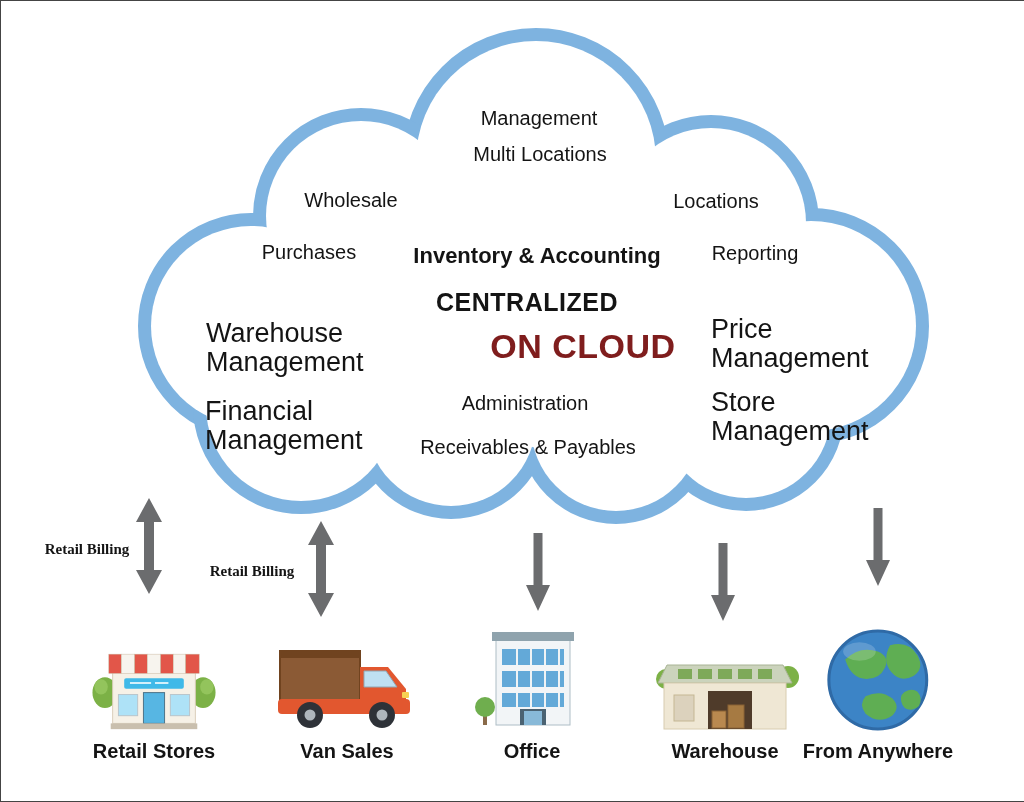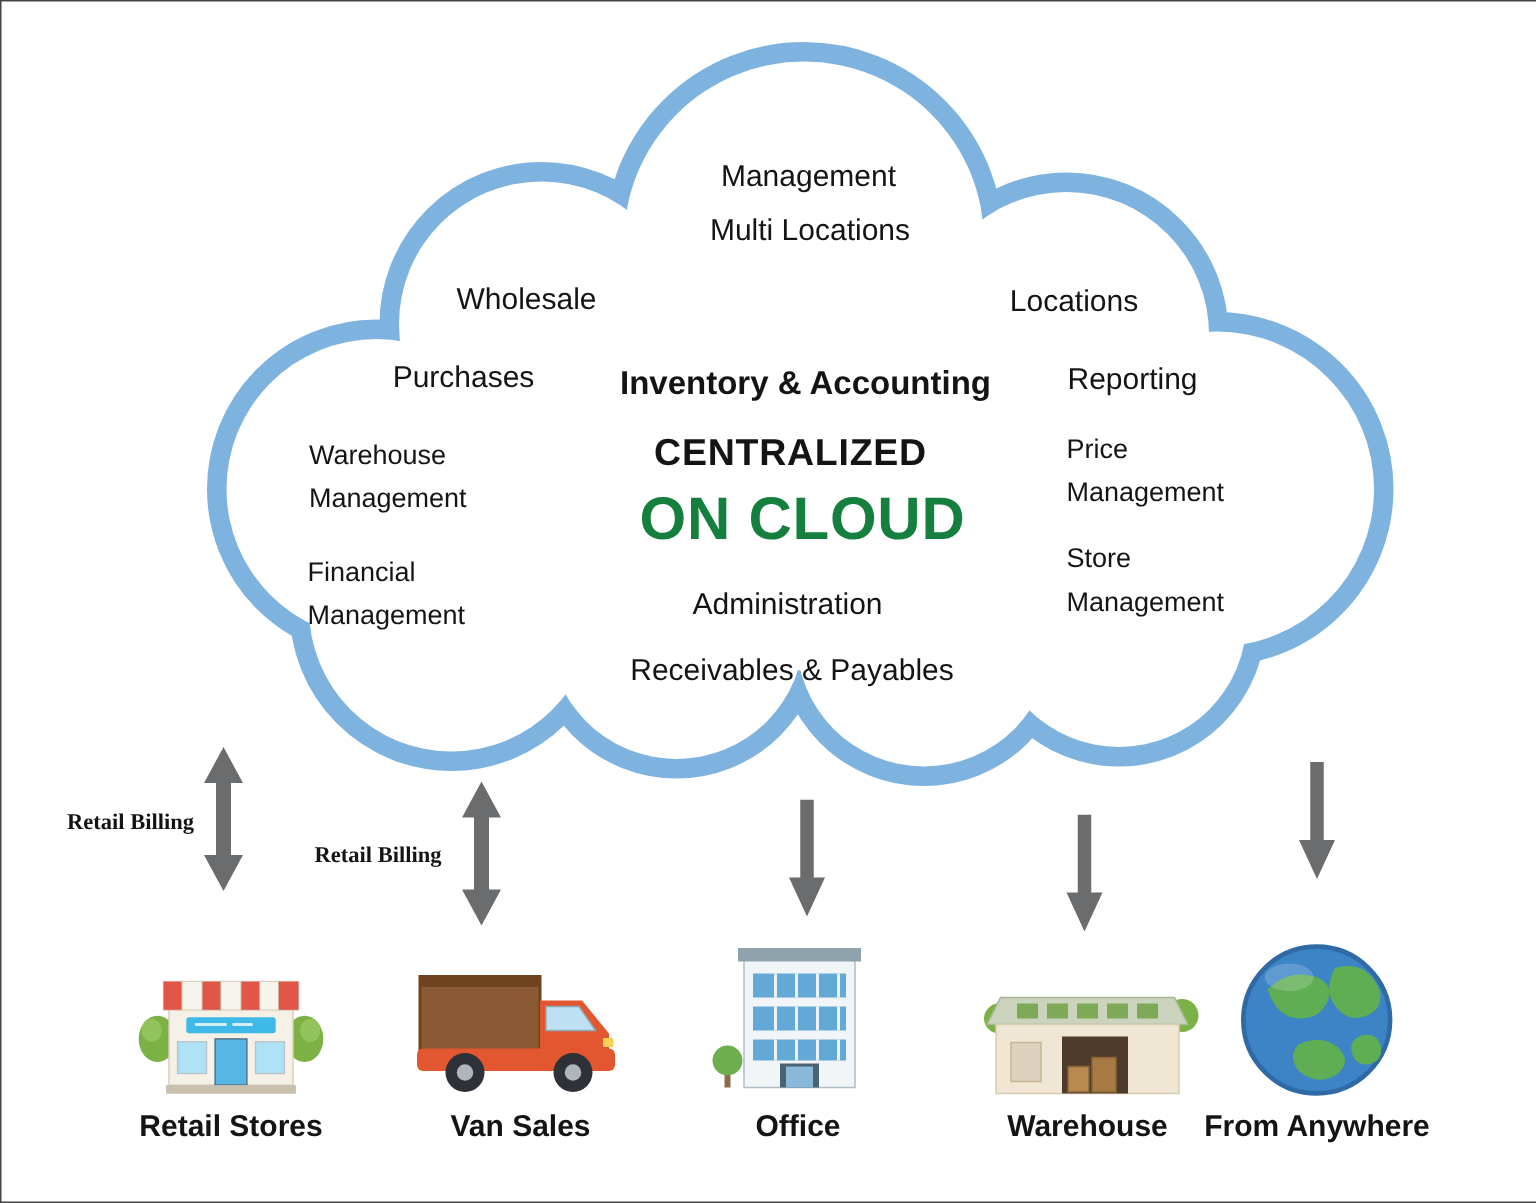--- a/index.html
+++ b/index.html
@@ -5,24 +5,24 @@
   html,body{margin:0;padding:0;background:#fff;}
   #canvas{
     position:relative;width:1022px;height:800px;background:#fff;
     border:1px solid #444;overflow:hidden;
     font-family:"Liberation Sans", sans-serif;color:#141414;padding-left:41px;
   }
   .abs{position:absolute;}
   
   .cl{position:absolute;transform:translate(-50%,-50%);white-space:nowrap;
       font-size:20px;line-height:1.2;z-index:3;}
-  .cl-left{position:absolute;font-size:18px;line-height:29px;width:140px;z-index:3;}
+  .cl-left{position:absolute;font-size:27px;line-height:29px;width:140px;z-index:3;margin-top:30px;}
   .t-inv{font-size:22px;font-weight:bold;}
   .t-cent{font-size:25px;font-weight:bold;letter-spacing:.5px;}
-  .t-cloud{font-size:40px;font-weight:bold;color:#15803d;letter-spacing:.5px;}
+  .t-cloud{font-size:34px;font-weight:bold;color:#7f1d1d;letter-spacing:.5px;margin-left:48px;}
   
   .arrow-label{position:absolute;transform:translate(-50%,-50%);
       font-size:15px;font-weight:bold;white-space:nowrap;z-index:3;font-family:Liberation Serif, serif;}
   
   .endpoint{position:absolute;bottom:38px;transform:translateX(-50%);
       display:flex;flex-direction:column;align-items:center;gap:7px;z-index:3;}
   .endpoint .ep-label{font-size:20px;font-weight:bold;white-space:nowrap;}
   svg{display:block;}
 </style>
 </head>

